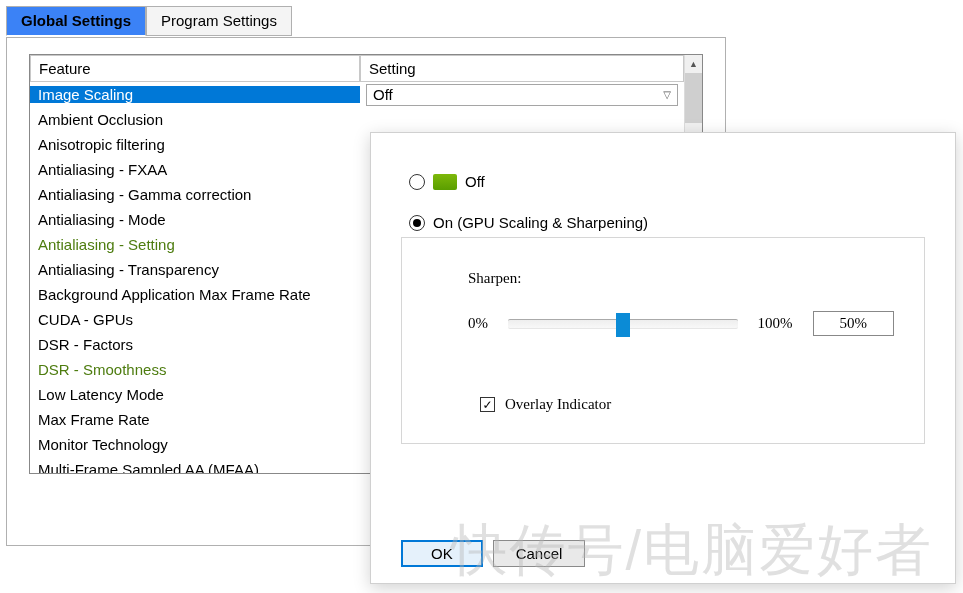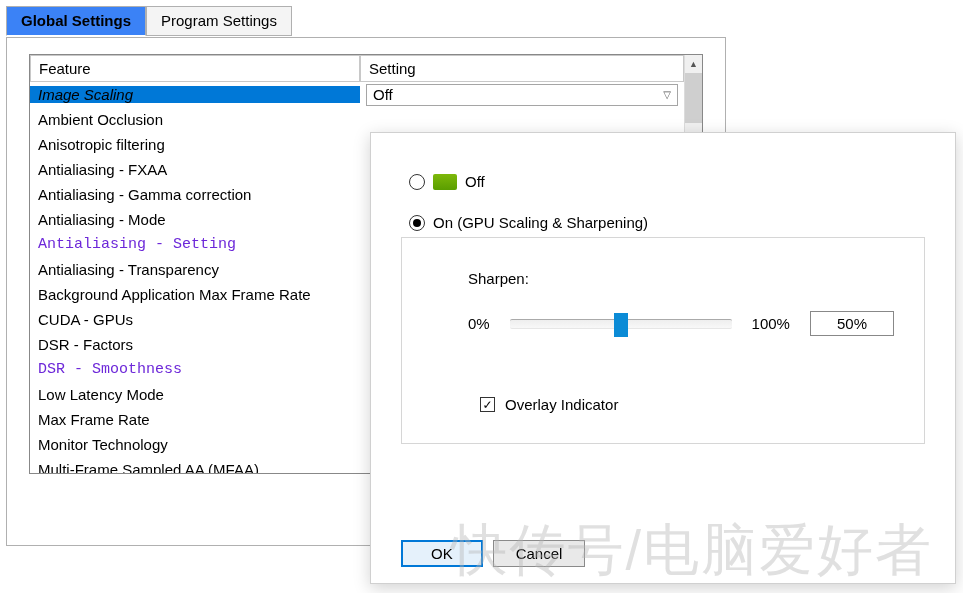--- a/index.html
+++ b/index.html
@@ -61,22 +61,22 @@
     font-size: 15px;
     background: #fff;
   }
   .th-feature { width: 330px; }
   .th-setting { flex: 1; }
   .tbody { flex: 1; overflow: hidden; }
   .row { display: flex; height: 25px; align-items: center; }
   .row .cell-feature { width: 330px; padding: 0 8px; white-space: nowrap; overflow: hidden; text-overflow: ellipsis; }
   .row .cell-setting { flex: 1; padding: 0 6px; display: flex; align-items: center; }
   .row.selected { }
-  .row.selected .cell-feature { background: #0078d7; color: #000000; font-style: italic; }
-  .row.disabled .cell-feature { color: #6d28d9; font-family: Liberation Mono, monospace; }
+  .row.selected .cell-feature { background: #0078d7; color: #ffffff; }
+  .row.disabled .cell-feature { color: #4d7c0f; }
   .dropdown {
     flex: 1;
     height: 22px;
     border: 1px solid #a5a5a5;
     display: flex;
     align-items: center;
     padding: 0 6px;
     justify-content: space-between;
     background: #fff;
   }
@@ -128,20 +128,21 @@
     width: 24px; height: 16px;
     background: linear-gradient(#7db80a,#5a9e00);
     border-radius: 2px;
     display: inline-block;
   }
   .group-box {
     border: 1px solid #d6d6d6;
     margin: 6px 0 0 0;
     padding: 24px 30px 30px;
     flex-shrink: 0;
+    font-family: Liberation Serif, serif;
   }
   .sharpen-label { margin: 8px 0 24px 36px; }
   .slider-row {
     display: flex; align-items: center; gap: 20px;
     margin-left: 36px;
   }
   .slider-track {
     flex: 1; height: 10px; position: relative;
     border-top: 1px solid #aaa;
     border-bottom: 1px solid #e6e6e6;

